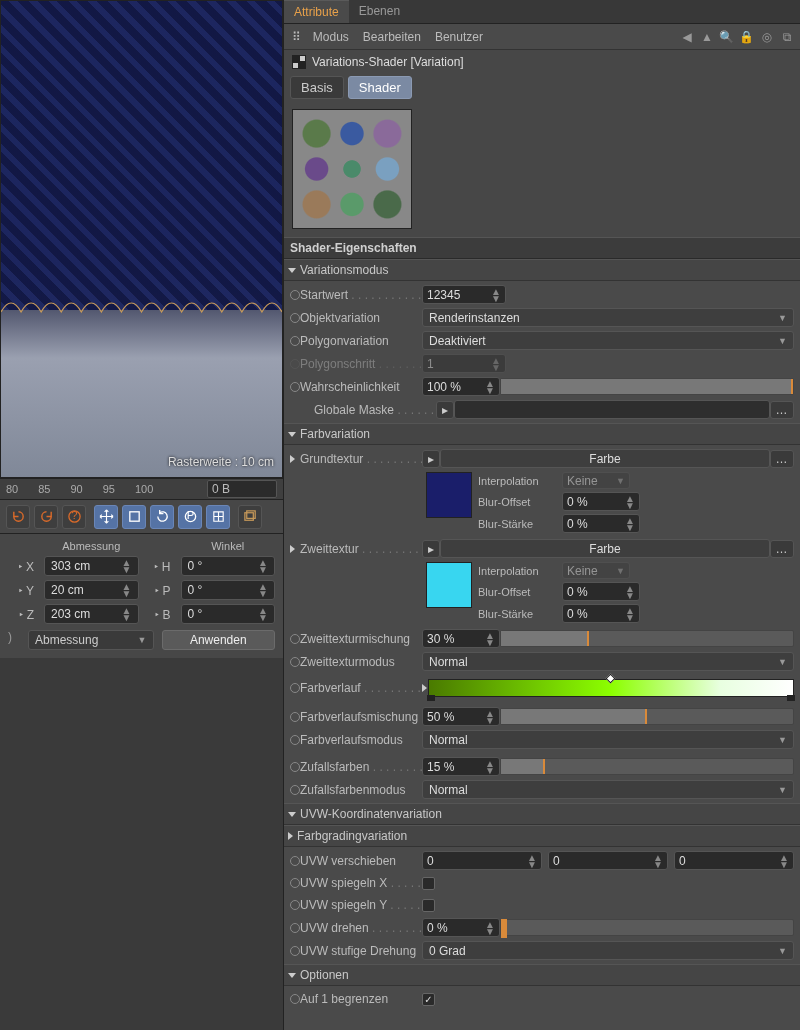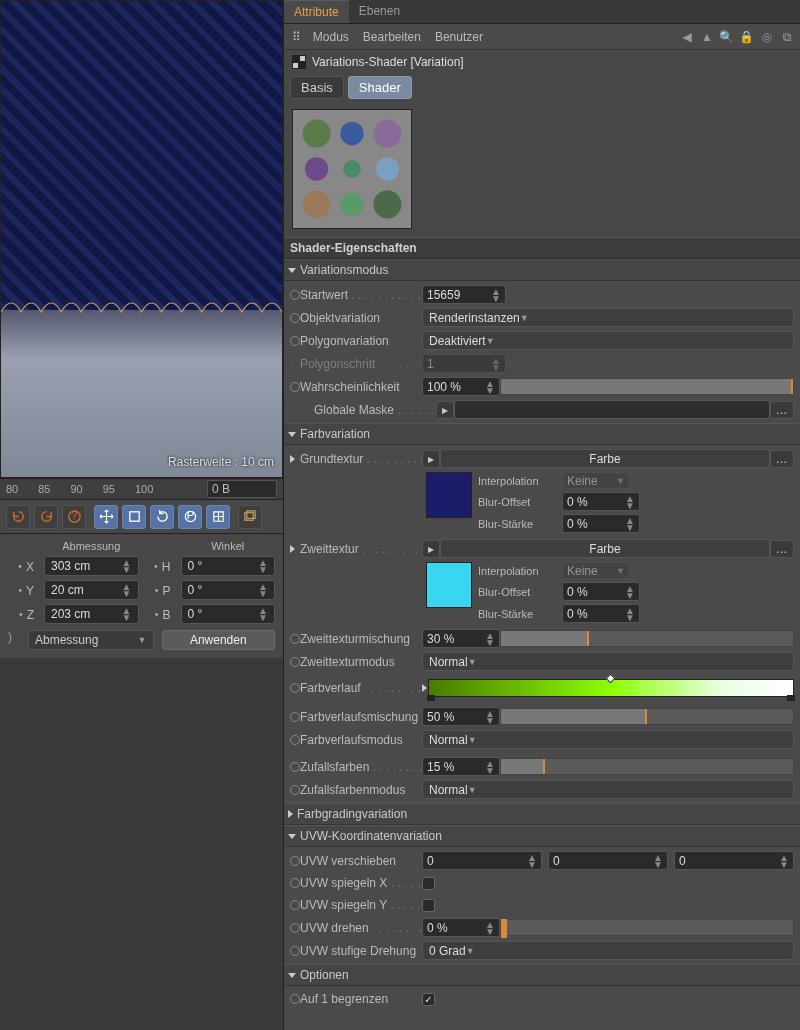--- a/index.html
+++ b/index.html
@@ -75,21 +75,21 @@
   .tw { width:0; height:0; border-left:4px solid transparent; border-right:4px solid transparent; border-top:5px solid #ccc; }
   .tw.closed { border-top:none; border-bottom:none; border-left:5px solid #ccc; border-right:none; border-top:4px solid transparent; border-bottom:4px solid transparent; }
   
   .prop-row { display:flex; align-items:center; padding:2px 6px; min-height:22px; }
   .anim-dot { width:10px; height:10px; border:1px solid #888; border-radius:50%; flex-shrink:0; cursor:pointer; }
   .anim-dot.dim { opacity:.35; }
   .plabel { width:122px; color:#bbb; white-space:nowrap; overflow:hidden; }
   .plabel.dots::after { content:" . . . . . . . . . . . . . . ."; color:#777; }
   .val-num { width:84px; background:#2a2a2a; border:1px solid #555; border-radius:3px; height:19px; color:#ddd; padding:0 4px; display:flex; align-items:center; justify-content:space-between; }
   .val-num.short { width:78px; }
-  .val-drop { flex:1; background:#3e3e3e; border:1px solid #555; border-radius:3px; height:19px; color:#ddd; padding:0 6px; display:flex; align-items:center; cursor:pointer; }
+  .val-drop { flex:1; background:#3e3e3e; border:1px solid #555; border-radius:3px; height:19px; color:#ddd; padding:0 6px; display:flex; align-items:center; justify-content:space-between; cursor:pointer; }
   .slider { flex:1; height:17px; background:#5a5a5a; border:1px solid #444; border-radius:2px; position:relative; }
   .slider .fill { position:absolute; left:0; top:0; bottom:0; background:#787878; border-right:2px solid #d98a3a; }
   .slider .knob { position:absolute; top:-1px; width:6px; height:19px; background:#d98a3a; }
   .arrow-btn { width:18px; height:18px; background:#3a3a3a; border:1px solid #555; border-radius:3px; display:flex; align-items:center; justify-content:center; color:#ccc; cursor:pointer; }
   .browse-btn { width:24px; height:18px; background:#3a3a3a; border:1px solid #555; border-radius:3px; display:flex; align-items:center; justify-content:center; color:#ccc; cursor:pointer; letter-spacing:1px; }
   .swatch { width:46px; height:46px; border:1px solid #222; flex-shrink:0; }
   .tex-block { display:flex; gap:6px; padding:2px 6px 4px 142px; }
   .tex-right { display:flex; flex-direction:column; gap:3px; flex:1; }
   .tex-subrow { display:flex; align-items:center; gap:6px; }
   .tiny-l { width:78px; color:#bbb; font-size:11px; }
@@ -280,21 +280,21 @@
 
   <div class="group-title">
       <span class="tw"></span>
       <span>Variationsmodus</span>
     </div>
   <div class="prop-group">
     <div class="prop-row">
       <div class="anim-dot"></div>
       <div class="plabel dots">Startwert</div>
       <div class="val-num">
-          <span>15659</span>
+          <span>12345</span>
           <span class="spin">▲<br>▼</span>
         </div>
     </div>
     <div class="prop-row">
       <div class="anim-dot"></div>
       <div class="plabel">Objektvariation</div>
       <div class="val-drop">
           <span>Renderinstanzen</span>
           <span class="chev">▼</span>
         </div>
@@ -476,27 +476,27 @@
       <div class="anim-dot"></div>
       <div class="plabel">Zufallsfarbenmodus</div>
       <div class="val-drop">
           <span>Normal</span>
           <span class="chev">▼</span>
         </div>
     </div>
   </div>
 
   <div class="group-title">
+      <span class="tw"></span>
+      <span>UVW-Koordinatenvariation</span>
+    </div>
+
+  <div class="group-title">
       <span class="tw closed"></span>
       <span>Farbgradingvariation</span>
-    </div>
-
-  <div class="group-title">
-      <span class="tw"></span>
-      <span>UVW-Koordinatenvariation</span>
     </div>
   <div class="prop-group">
     <div class="prop-row">
       <div class="anim-dot"></div>
       <div class="plabel">UVW verschieben</div>
       <div class="triple-num">
         <div class="val-num">
             <span>0</span>
             <span class="spin">▲<br>▼</span>
           </div>

